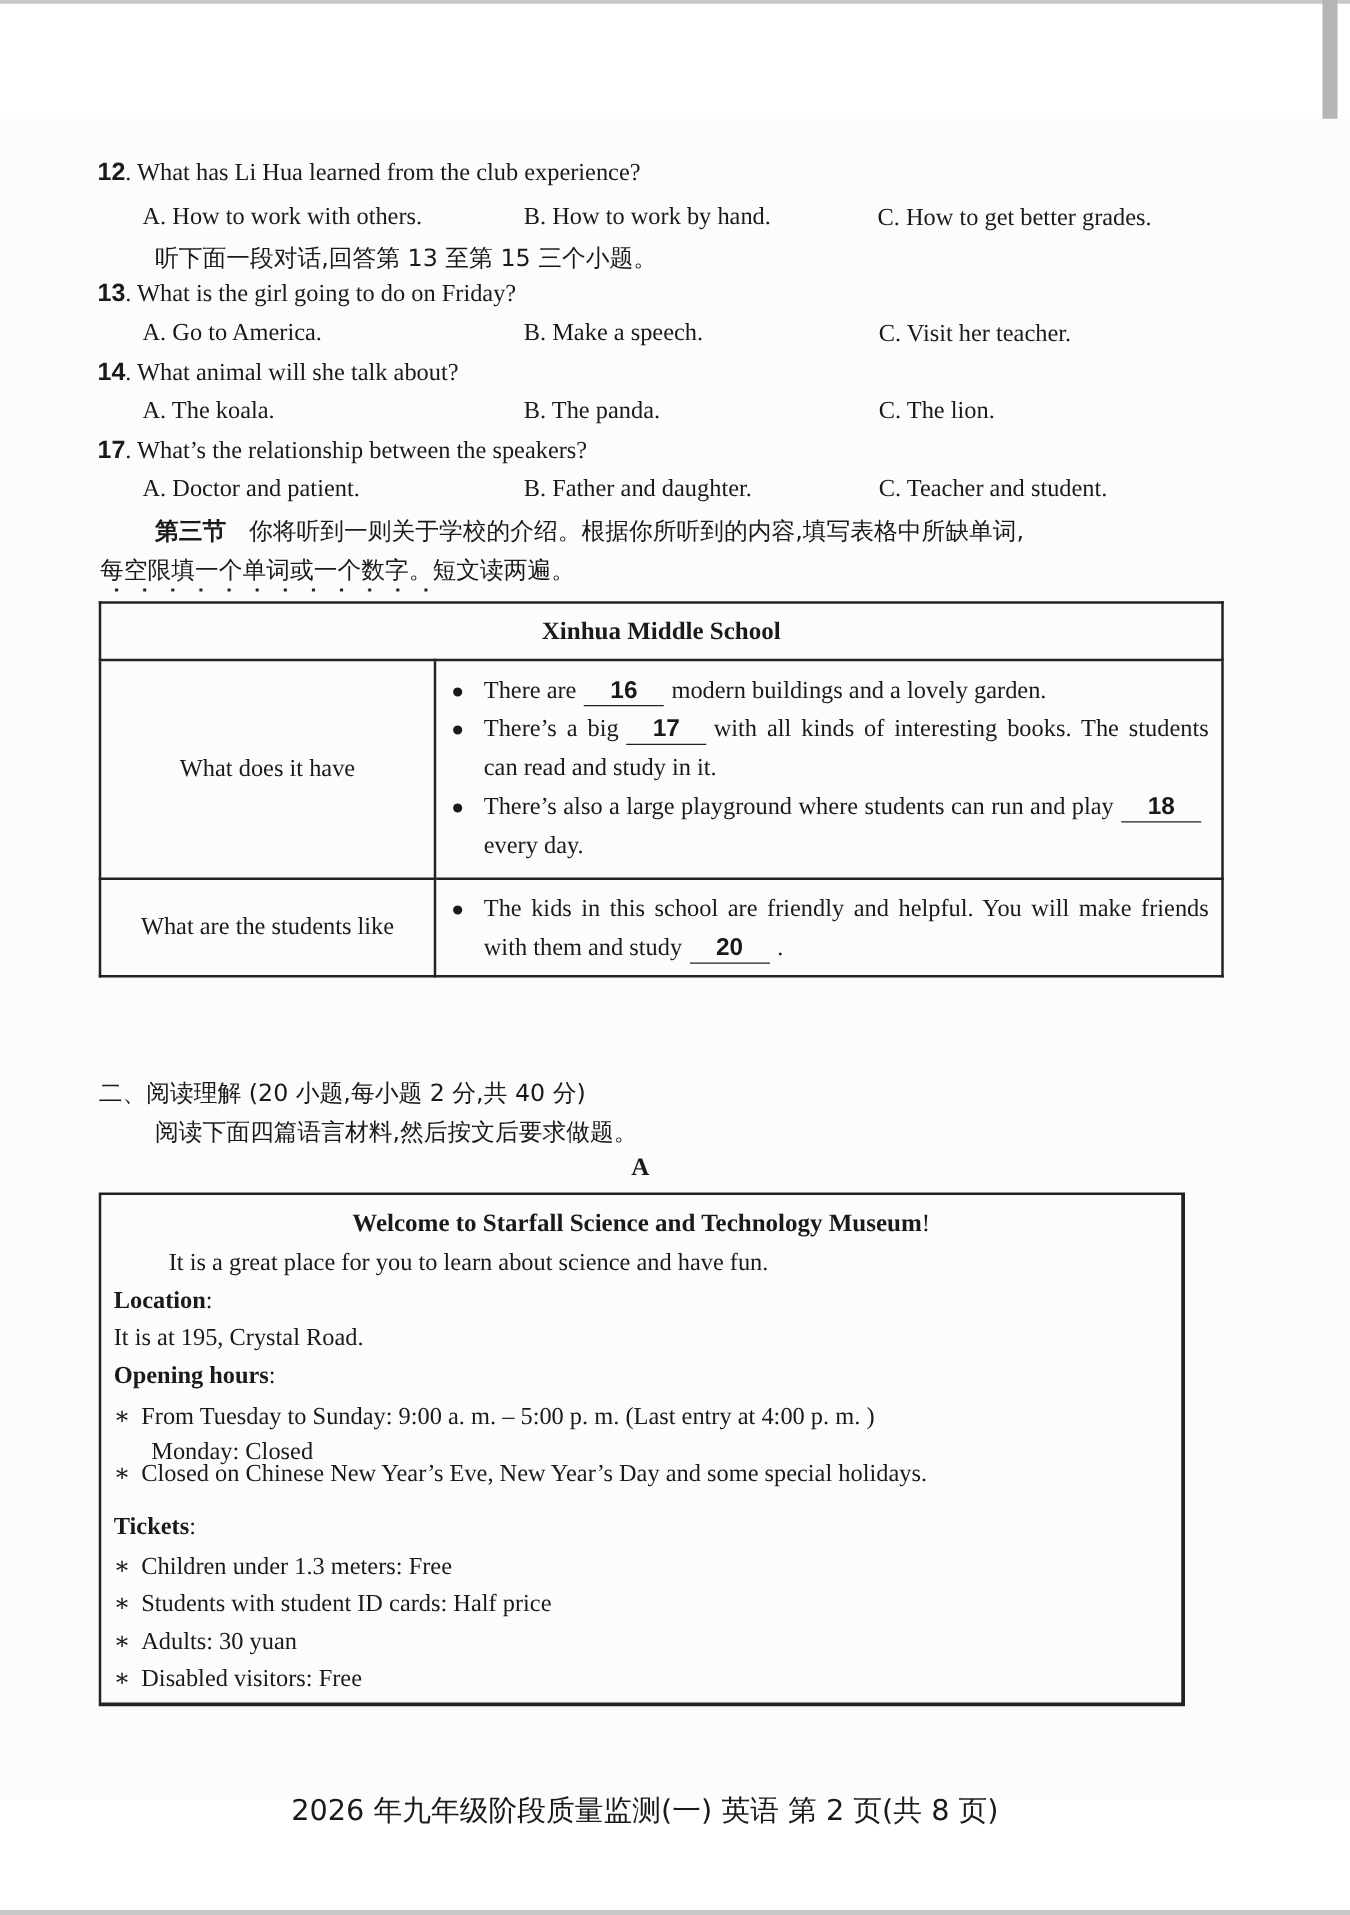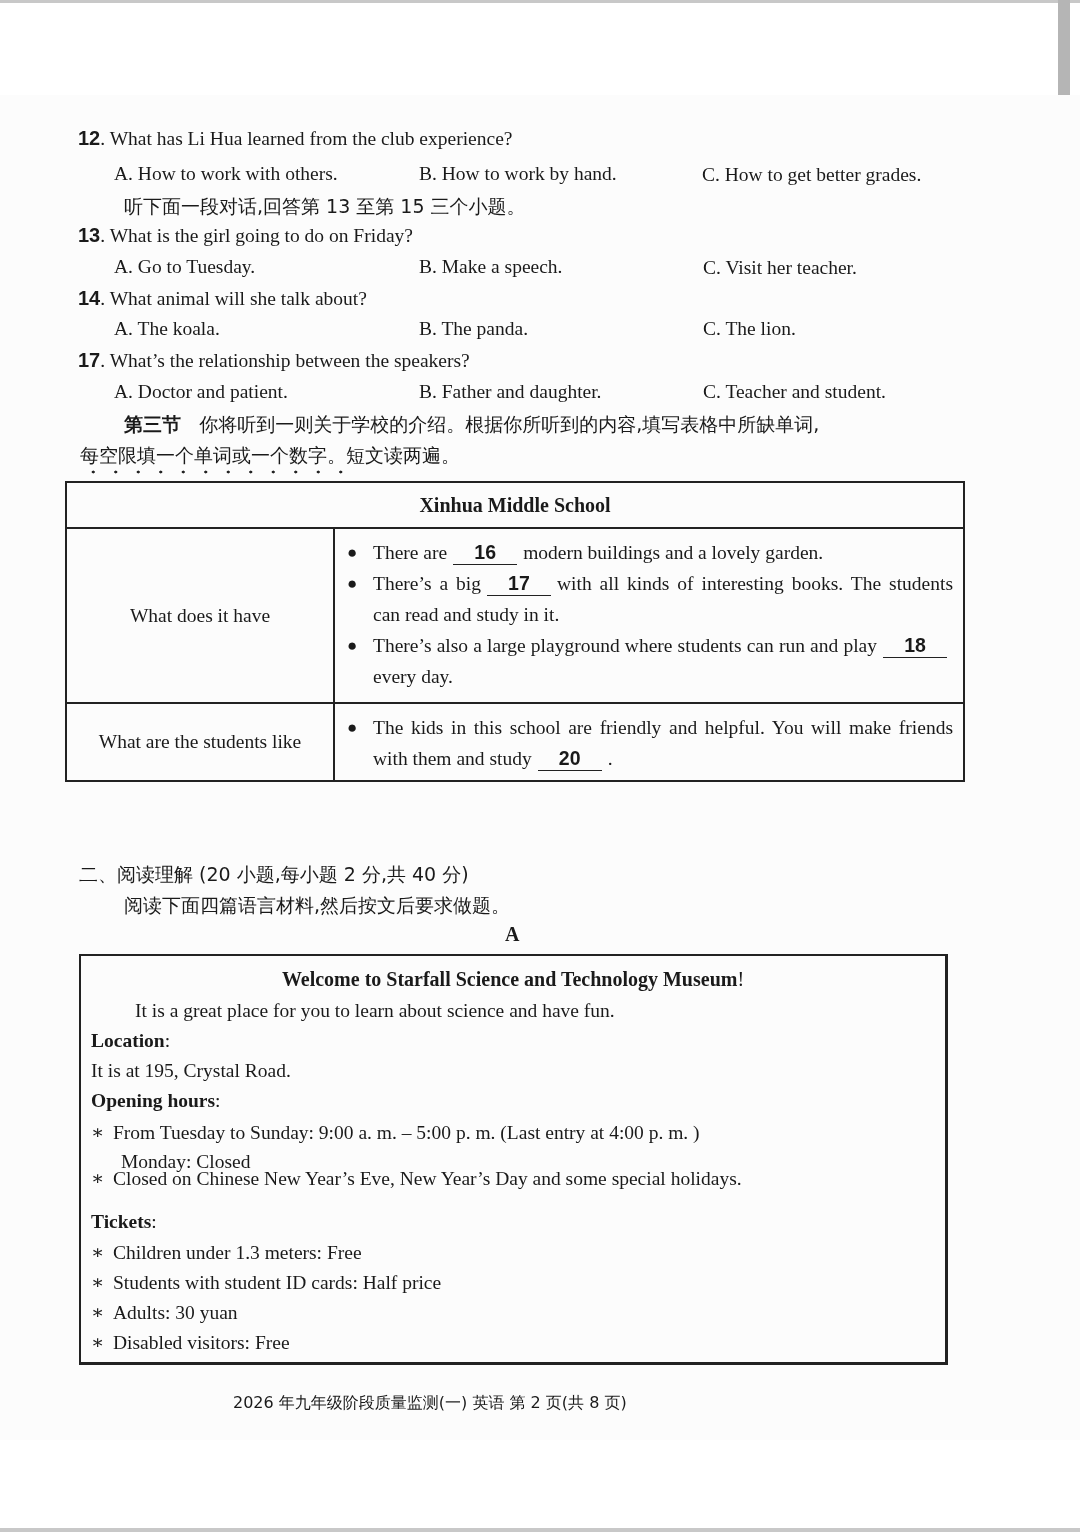--- a/index.html
+++ b/index.html
@@ -24,21 +24,21 @@
   .qnum { font-family: "Liberation Sans", "DejaVu Sans", sans-serif; font-weight: bold; font-size: 20px; }
   .opt { font-size: 19.5px; }
   .cn { font-family: "DejaVu Sans", sans-serif; font-size: 19px; }
   .cn-bold { font-weight: bold; }
   .dots {
     position: absolute; left: 82px; top: 470px; width: 270px; height: 4px;
     background-image: radial-gradient(circle, #222 1.4px, transparent 1.6px);
     background-size: 22.5px 4px; background-repeat: repeat-x;
   }
   table.school {
-    position: absolute; left: 65px; top: 481px; width: 900px;
+    position: absolute; left: 79px; top: 481px; width: 900px;
     border-collapse: collapse; font-size: 19.5px;
   }
   table.school td, table.school th { border: 2px solid #222; }
   table.school th { height: 42px; font-weight: bold; font-size: 20px; text-align: center; }
   td.rowhead { width: 264px; text-align: center; vertical-align: middle; }
   td.content { padding: 8px 10px 6px 12px; vertical-align: top; line-height: 31px; }
   .bullet-line { display: flex; }
   .bullet { width: 26px; flex: 0 0 26px; font-size: 17px; line-height: 31px; }
   .bl-text { flex: 1; text-align: justify; }
   .blank {
@@ -46,21 +46,21 @@
     font-family: "Liberation Sans", "DejaVu Sans", sans-serif; font-weight: bold;
     line-height: 24px; margin: 0 6px;
   }
   .box {
     position: absolute; left: 79px; top: 954px; width: 864px; height: 406px;
     border: 2px solid #222; border-bottom-width: 3px; border-right-width: 3px;
   }
   .box-line { position: absolute; left: 10px; font-size: 19.5px; white-space: nowrap; }
   .bold { font-weight: bold; }
   .star { display: inline-block; width: 22px; }
-  .footer { font-size: 16px; }
+  .footer { font-size: 23px; margin-top: 40px; }
 </style>
 </head>
 <body>
 
 <div class="top-border"></div>
 <div class="scrollbar-thumb"></div>
 
 <div class="page"></div>
 
 <div class="abs q" style="left:78px;top:116px;margin-top:11px;">
@@ -68,21 +68,21 @@
 </div>
 <div class="abs opt" style="left:114px;top:163px;">A. How to work with others.</div>
 <div class="abs opt" style="left:419px;top:163px;">B. How to work by hand.</div>
 <div class="abs opt" style="left:702px;top:164px;">C. How to get better grades.</div>
 
 <div class="abs cn" style="left:124px;top:194px;">听下面一段对话,回答第 13 至第 15 三个小题。</div>
 
 <div class="abs q" style="left:78px;top:224px;">
   <span class="qnum">13</span><span>. What is the girl going to do on Friday?</span>
 </div>
-<div class="abs opt" style="left:114px;top:256px;">A. Go to Tuesday.</div>
+<div class="abs opt" style="left:114px;top:256px;">A. Go to America.</div>
 <div class="abs opt" style="left:419px;top:256px;">B. Make a speech.</div>
 <div class="abs opt" style="left:703px;top:257px;">C. Visit her teacher.</div>
 
 <div class="abs q" style="left:78px;top:287px;">
   <span class="qnum">14</span><span>. What animal will she talk about?</span>
 </div>
 <div class="abs opt" style="left:114px;top:318px;">A. The koala.</div>
 <div class="abs opt" style="left:419px;top:318px;">B. The panda.</div>
 <div class="abs opt" style="left:703px;top:318px;">C. The lion.</div>
 

